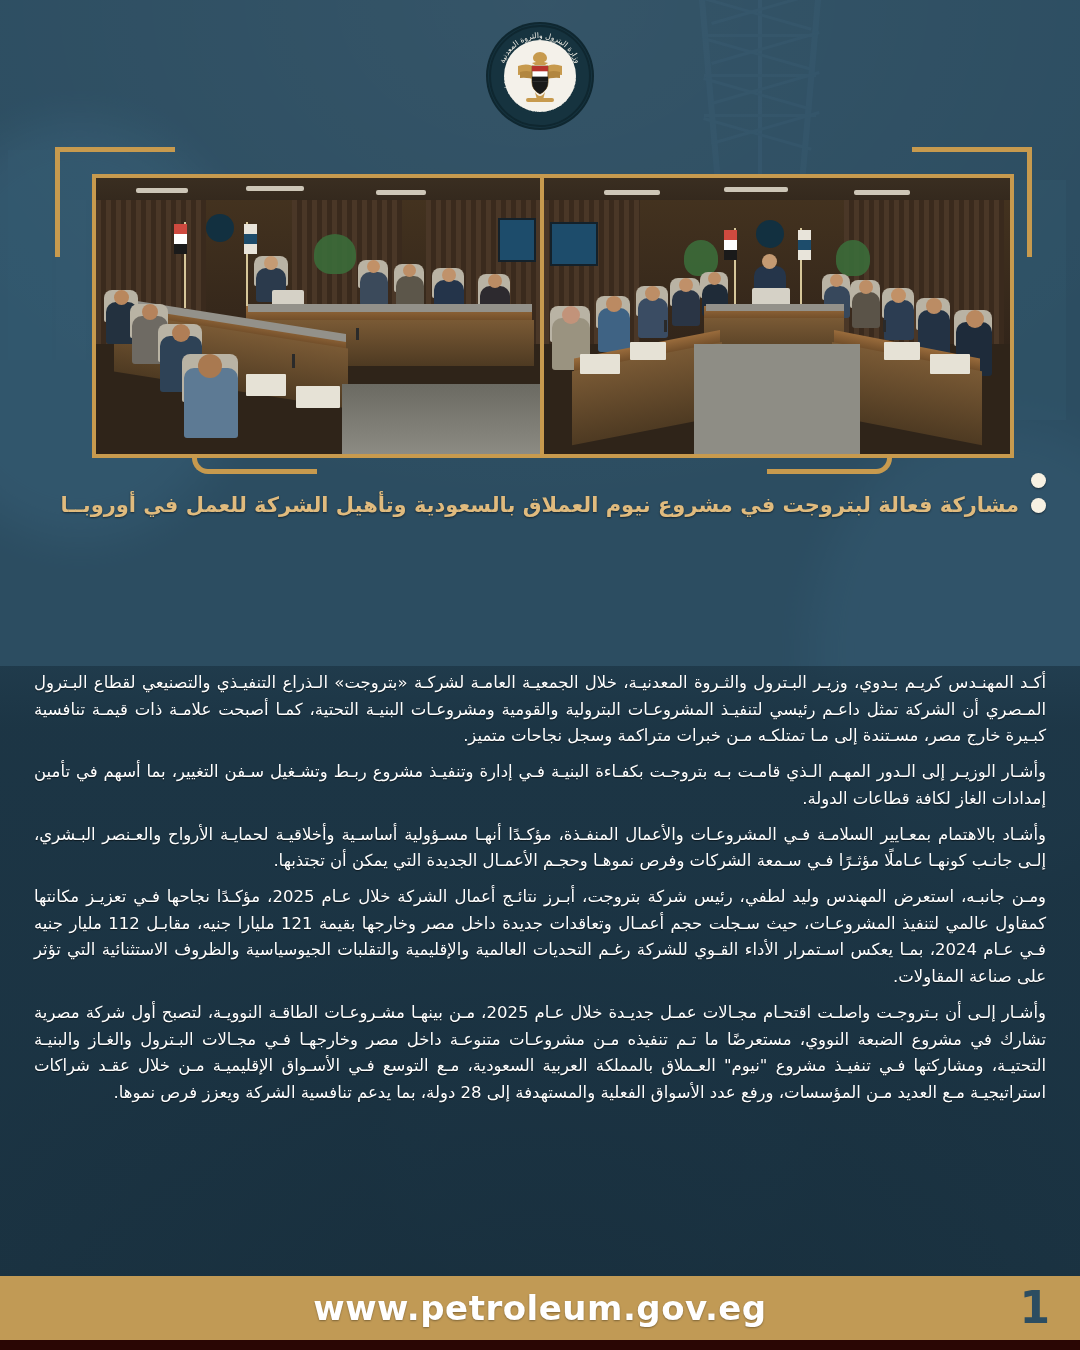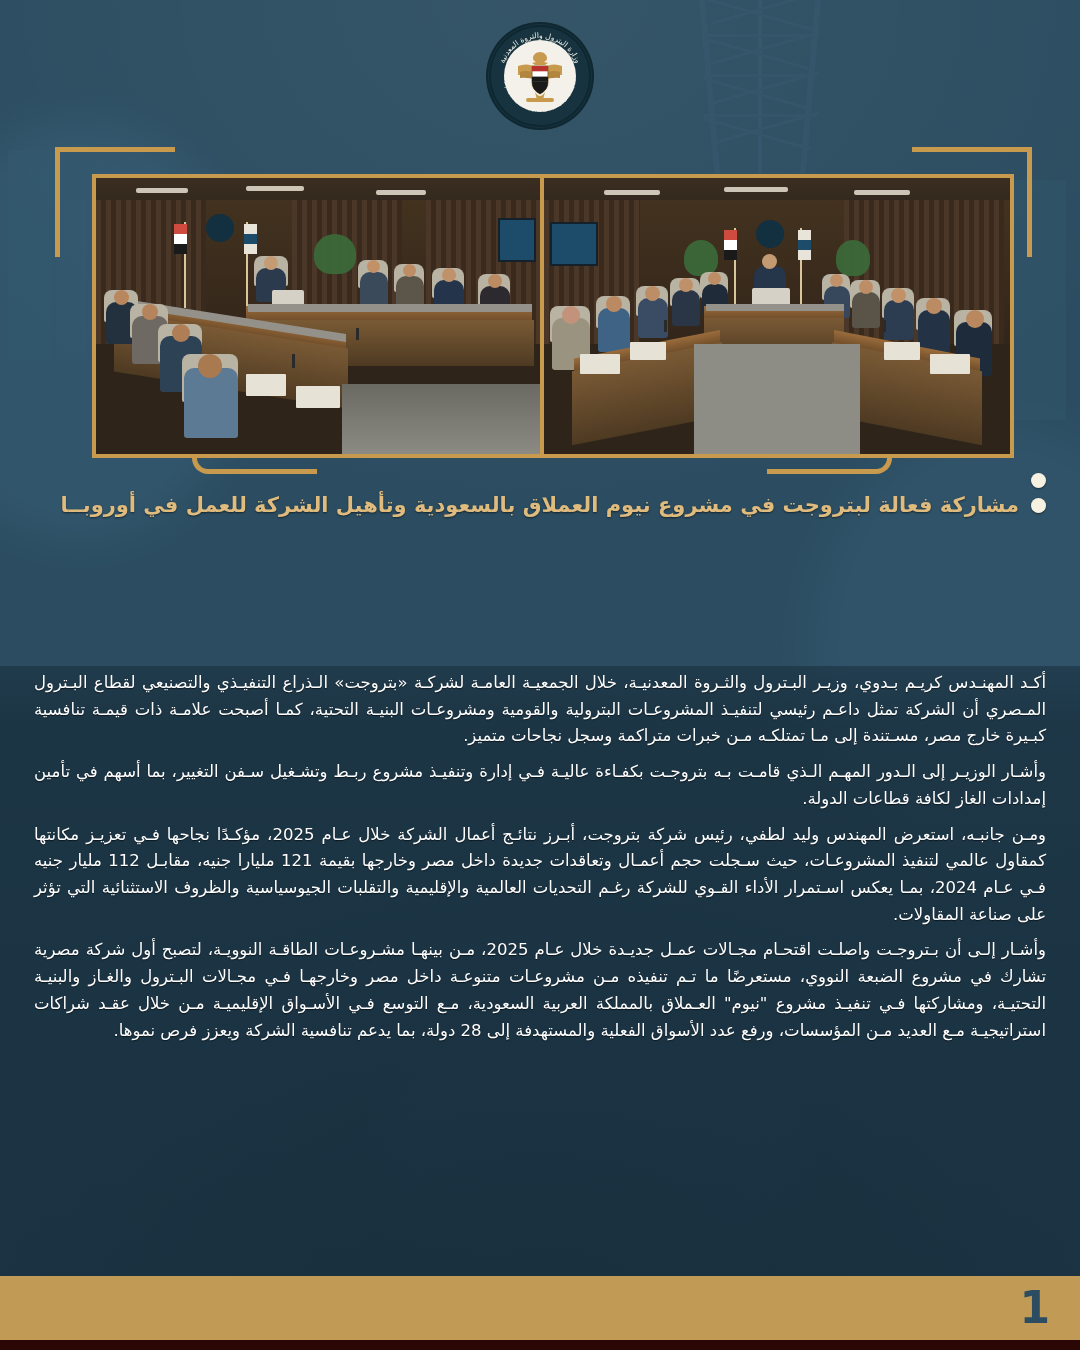--- a/index.html
+++ b/index.html
@@ -409,21 +409,23 @@
     </li>
     <li class="bullet-item b3">
       <span class="bullet-dot"></span>
       <span class="bullet-text">مشاركة فعالة لبتروجت في مشروع نيوم العملاق بالسعودية وتأهيل الشركة للعمل في أوروبــا</span>
     </li>
   </ul>
 </div>
 
 <div class="body-wrap">
   <p>أكـد المهنـدس كريـم بـدوي، وزيـر البـترول والثـروة المعدنيـة، خلال الجمعيـة العامـة لشركـة «بتروجت» الـذراع التنفيـذي والتصنيعي لقطاع البـترول المـصري أن الشركة تمثل داعـم رئيسي لتنفيـذ المشروعـات البترولية والقومية ومشروعـات البنيـة التحتية، كمـا أصبحت علامـة ذات قيمـة تنافسية كبـيرة خارج مصر، مسـتندة إلى مـا تمتلكـه مـن خبرات متراكمة وسجل نجاحات متميز.</p>
-  <p>وأشـار الوزيـر إلى الـدور المهـم الـذي قامـت بـه بتروجـت بكفـاءة عاليـة فـي إدارة وتنفيـذ مشروع ربـط وتشـغيل سـفن التغيير، بما أسهم في تأمين إمدادات الغاز لكافة قطاعات الدولة.</p>
+  <p>وأشـار الوزيـر إلى الـدور المهـم الـذي قامـت بـه بتروجـت بكفـاءة البنيـة فـي إدارة وتنفيـذ مشروع ربـط وتشـغيل سـفن التغيير، بما أسهم في تأمين إمدادات الغاز لكافة قطاعات الدولة.</p>
+  <p>وأشـاد بالاهتمام بمعـايير السلامـة فـي المشروعـات والأعمال المنفـذة، مؤكـدًا أنهـا مسـؤولية أساسـية وأخلاقيـة لحمايـة الأرواح والعـنصر البـشري، إلـى جانـب كونهـا عـاملًا مؤثـرًا فـي سـمعة الشركات وفرص نموهـا وحجـم الأعمـال الجديدة التي يمكن أن تجتذبها.</p>
   <p>ومـن جانبـه، استعرض المهندس وليد لطفي، رئيس شركة بتروجت، أبـرز نتائـج أعمال الشركة خلال عـام 2025، مؤكـدًا نجاحها فـي تعزيـز مكانتها كمقاول عالمي لتنفيذ المشروعـات، حيث سـجلت حجم أعمـال وتعاقدات جديدة داخل مصر وخارجها بقيمة 121 مليارا جنيه، مقابـل 112 مليار جنيه فـي عـام 2024، بمـا يعكس اسـتمرار الأداء القـوي للشركة رغـم التحديات العالمية والإقليمية والتقلبات الجيوسياسية والظروف الاستثنائية التي تؤثر على صناعة المقاولات.</p>
   <p>وأشـار إلـى أن بـتروجـت واصلـت اقتحـام مجـالات عمـل جديـدة خلال عـام 2025، مـن بينهـا مشـروعـات الطاقـة النوويـة، لتصبح أول شركة مصرية تشارك في مشروع الضبعة النووي، مستعرضًا ما تـم تنفيذه مـن مشروعـات متنوعـة داخل مصر وخارجهـا فـي مجـالات البـترول والغـاز والبنيـة التحتيـة، ومشاركتها فـي تنفيـذ مشروع "نيوم" العـملاق بالمملكة العربية السعودية، مـع التوسع فـي الأسـواق الإقليميـة مـن خلال عقـد شراكات استراتيجيـة مـع العديد مـن المؤسسات، ورفع عدد الأسواق الفعلية والمستهدفة إلى 28 دولة، بما يدعم تنافسية الشركة ويعزز فرص نموها.</p>
 </div>
 
 <div class="footer">
+  <span class="footer-url">www.petroleum.gov.eg</span>
   <span class="page-number">1</span>
 </div>
 <div class="footer-strip"></div>
 
 </body></html>

